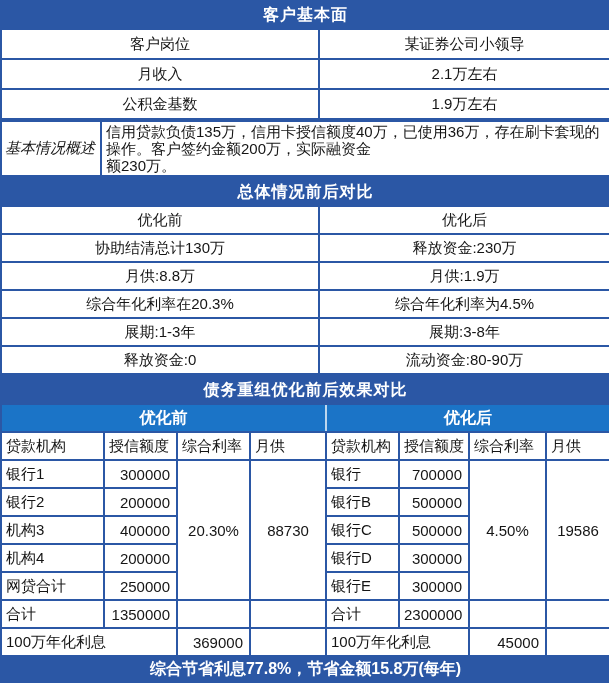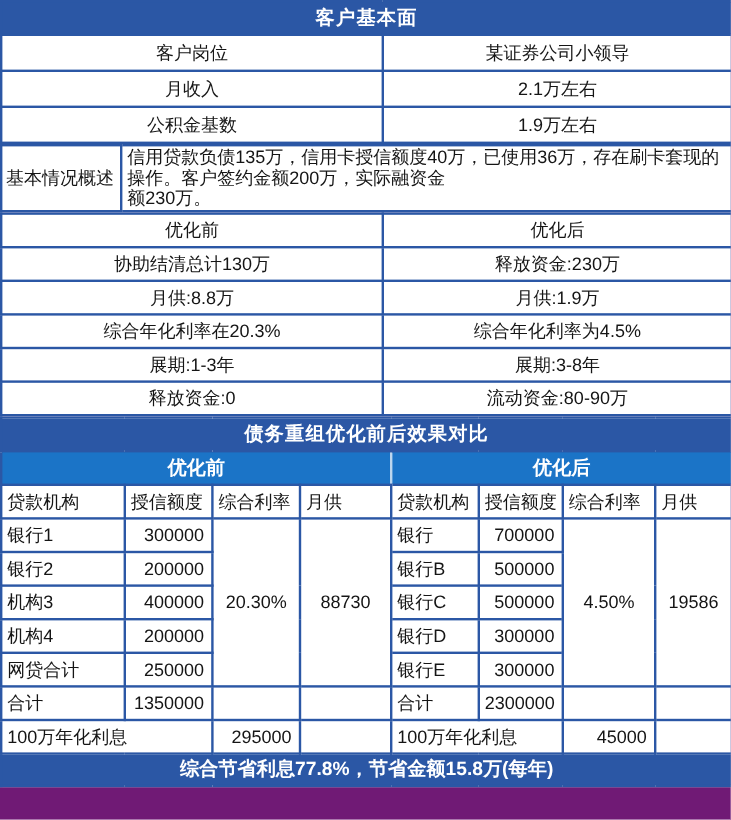--- a/index.html
+++ b/index.html
@@ -12,21 +12,21 @@
   td{border:2px solid #2b57a5;font-size:15px;height:26px;padding:0 4px;overflow:hidden;white-space:nowrap;}
   .hdr{background:#2b57a5;color:#fff;font-weight:bold;text-align:center;font-size:16px;letter-spacing:1px;}
   .sub{background:#1b74c7;color:#fff;font-weight:bold;text-align:center;font-size:16px;}
   .sub-l{border-right:2px solid #bcd6ee;}
   .sub-r{border-left:2px solid #bcd6ee;}
   .c{text-align:center;}
   .l{text-align:left;}
   .num{text-align:right;padding-right:6px;border-radius:13px;}
   .name{text-align:left;border-top:1px solid #9fbcdd;border-radius:13px;}
   .merged{text-align:center;vertical-align:middle;}
-  .overview-label{text-align:left;vertical-align:middle;padding:0 3px;}
+  .overview-label{text-align:left;vertical-align:middle;padding:0 3px;font-style:italic;}
   .overview-text{
     text-align:left;white-space:pre-line;line-height:17px;font-size:15px;
     vertical-align:top;padding:1px 4px;height:50px;margin-left:36px;
   }
   .footer{background:#2b57a5;color:#fff;font-weight:bold;text-align:center;font-size:16px;height:25px;margin-left:48px;}
 </style>
 </head>
 <body>
 
 <div class="page">
@@ -67,20 +67,23 @@
     </tr>
   </tbody>
     </table>
 
   <table>
     <colgroup>
         <col style="width:318px">
         <col style="width:291px">
       </colgroup>
     <tbody>
+        <tr>
+      <td class="hdr" colspan="2">总体情况前后对比</td>
+    </tr>
     <tr>
       <td class="c">优化前</td>
       <td class="c">优化后</td>
     </tr>
     <tr>
       <td class="c">协助结清总计130万</td>
       <td class="c">释放资金:230万</td>
     </tr>
     <tr>
       <td class="c">月供:8.8万</td>
@@ -169,21 +172,21 @@
       <td class="num">1350000</td>
       <td></td>
       <td></td>
       <td class="l">合计</td>
       <td class="num">2300000</td>
       <td></td>
       <td></td>
     </tr>
     <tr>
       <td class="l" colspan="2">100万年化利息</td>
-      <td class="num">295000</td>
+      <td class="num">369000</td>
       <td></td>
       <td class="l" colspan="2">100万年化利息</td>
       <td class="num">45000</td>
       <td></td>
     </tr>
     <tr>
       <td class="footer" colspan="8">综合节省利息77.8%，节省金额15.8万(每年)</td>
     </tr>
   </tbody>
     </table>

